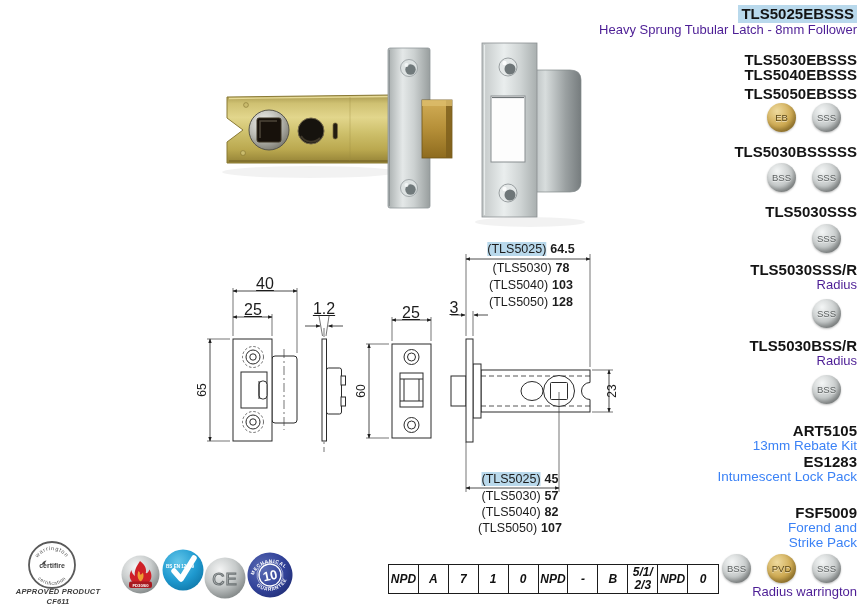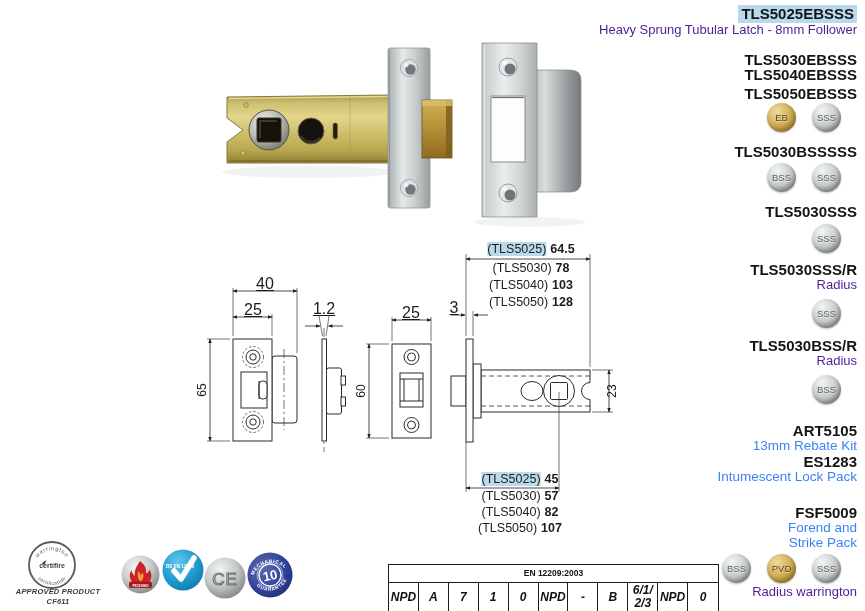--- a/index.html
+++ b/index.html
@@ -376,29 +376,28 @@
       <text font-size="4.8" font-weight="bold" fill="#fff" font-family="Liberation Sans, sans-serif" letter-spacing=".6">
         <textPath href="#guaTop" startOffset="50%" text-anchor="middle">MECHANICAL</textPath>
       </text>
       <text font-size="4.8" font-weight="bold" fill="#fff" font-family="Liberation Sans, sans-serif" letter-spacing=".6">
         <textPath href="#guaBot" startOffset="50%" text-anchor="middle">GUARANTEE</textPath>
       </text>
     </g>
   </svg>
 
   <div class="entable">
-    <div class="hd">EN 12209:2003</div>
     <div class="row">
       <div class="cell">NPD</div>
       <div class="cell">A</div>
       <div class="cell">7</div>
       <div class="cell">1</div>
       <div class="cell">0</div>
       <div class="cell">NPD</div>
       <div class="cell">-</div>
       <div class="cell">B</div>
-      <div class="cell">6/1/ 2/3</div>
+      <div class="cell">5/1/ 2/3</div>
       <div class="cell">NPD</div>
       <div class="cell">0</div>
     </div>
   </div>
 
 </div>
 
 </body></html>

